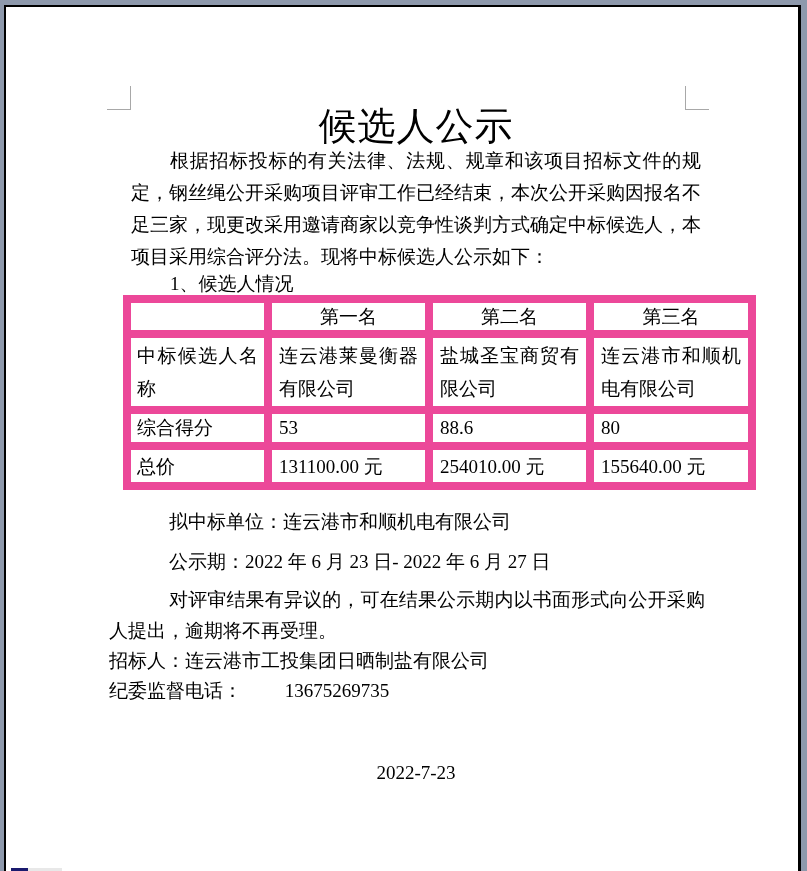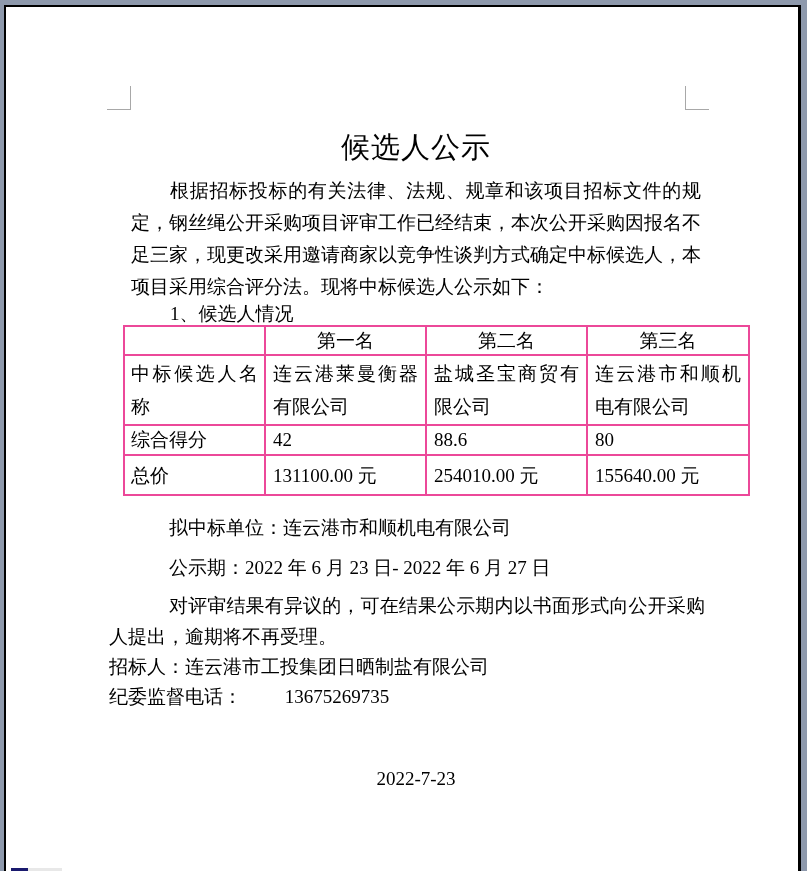--- a/index.html
+++ b/index.html
@@ -37,44 +37,44 @@
   .content {
     position: absolute;
     left: 125px;
     top: 100px;
     width: 570px;
     font-size: 19px;
     line-height: 32px;
     text-align: justify;
   }
   .doc-title {
-    margin-top: 21px;
-    font-size: 29px;
+    margin-top: 0;
+    font-size: 38px;
     line-height: 38px;
     text-align: center;
     letter-spacing: 1px;
   }
   .intro {
-    margin-top: 9px;
+    margin-top: 0;
     text-indent: 39px;
   }
   .sec-heading {
     line-height: 22px;
     text-indent: 39px;
     text-align: left;
   }
   table.cand {
     margin-left: -8px;
     width: 625px;
     border-collapse: collapse;
     table-layout: fixed;
     font-size: 19px;
   }
   table.cand td {
-    border: 2px solid #ec4899;
+    border: 8px solid #ec4899;
     vertical-align: middle;
     line-height: 33px;
     padding: 1px 7px;
     overflow: hidden;
   }
   table.cand tr.hdr td { height: 29px; text-align: center; padding: 0 2px; line-height: 27px; }
   table.cand tr.name-row td { height: 68px; text-align: justify; }
   table.cand tr.score-row td { height: 22px; line-height: 26px; }
   table.cand tr.price-row td { height: 40px; line-height: 29px; }
   table.cand td.lbl { padding: 1px 6px; text-align: justify; }
@@ -136,21 +136,21 @@
               <td>第三名</td>
             </tr>
             <tr class="name-row">
               <td class="lbl">中标候选人名称</td>
               <td>连云港莱曼衡器有限公司</td>
               <td>盐城圣宝商贸有限公司</td>
               <td>连云港市和顺机电有限公司</td>
             </tr>
             <tr class="score-row">
               <td class="lbl">综合得分</td>
-              <td>42</td>
+              <td>53</td>
               <td>88.6</td>
               <td>80</td>
             </tr>
             <tr class="price-row">
               <td class="lbl">总价</td>
               <td>131100.00 元</td>
               <td>254010.00 元</td>
               <td>155640.00 元</td>
             </tr>
           </tbody>

